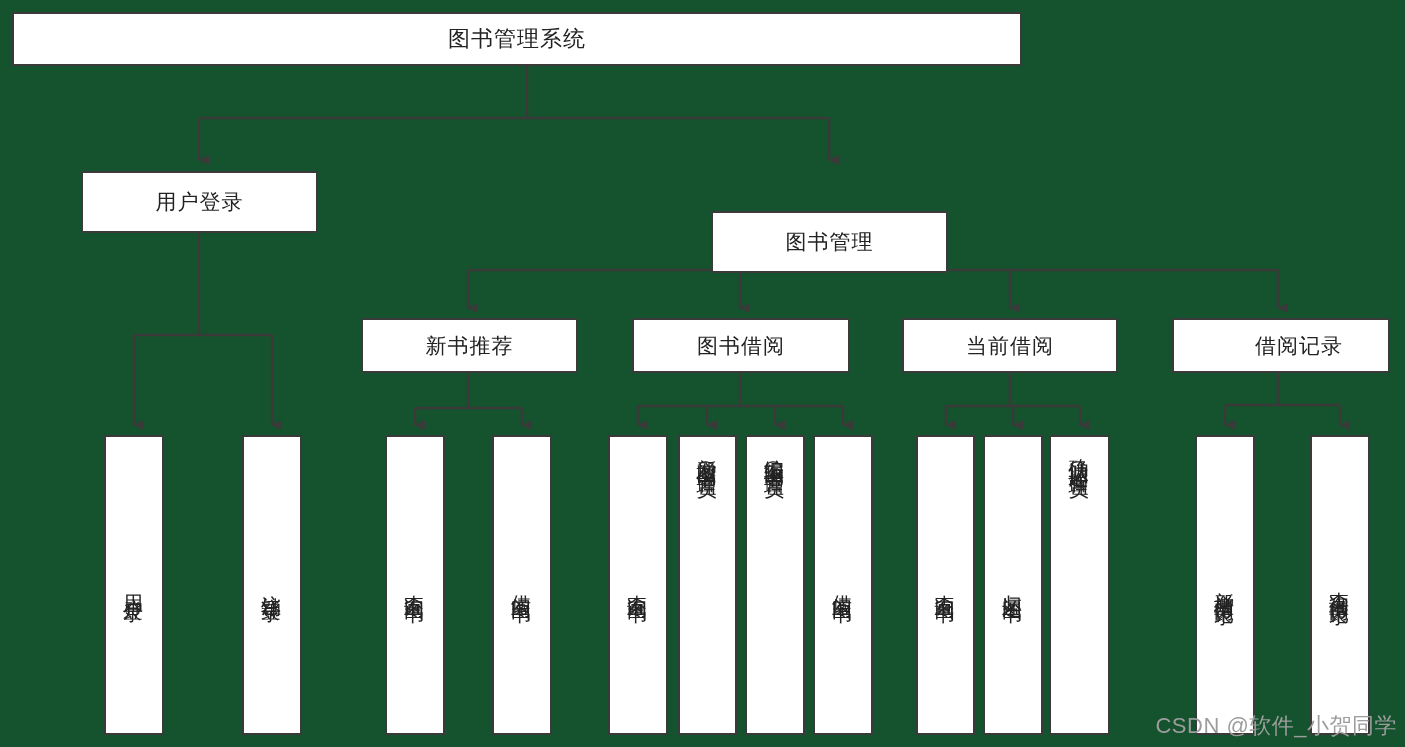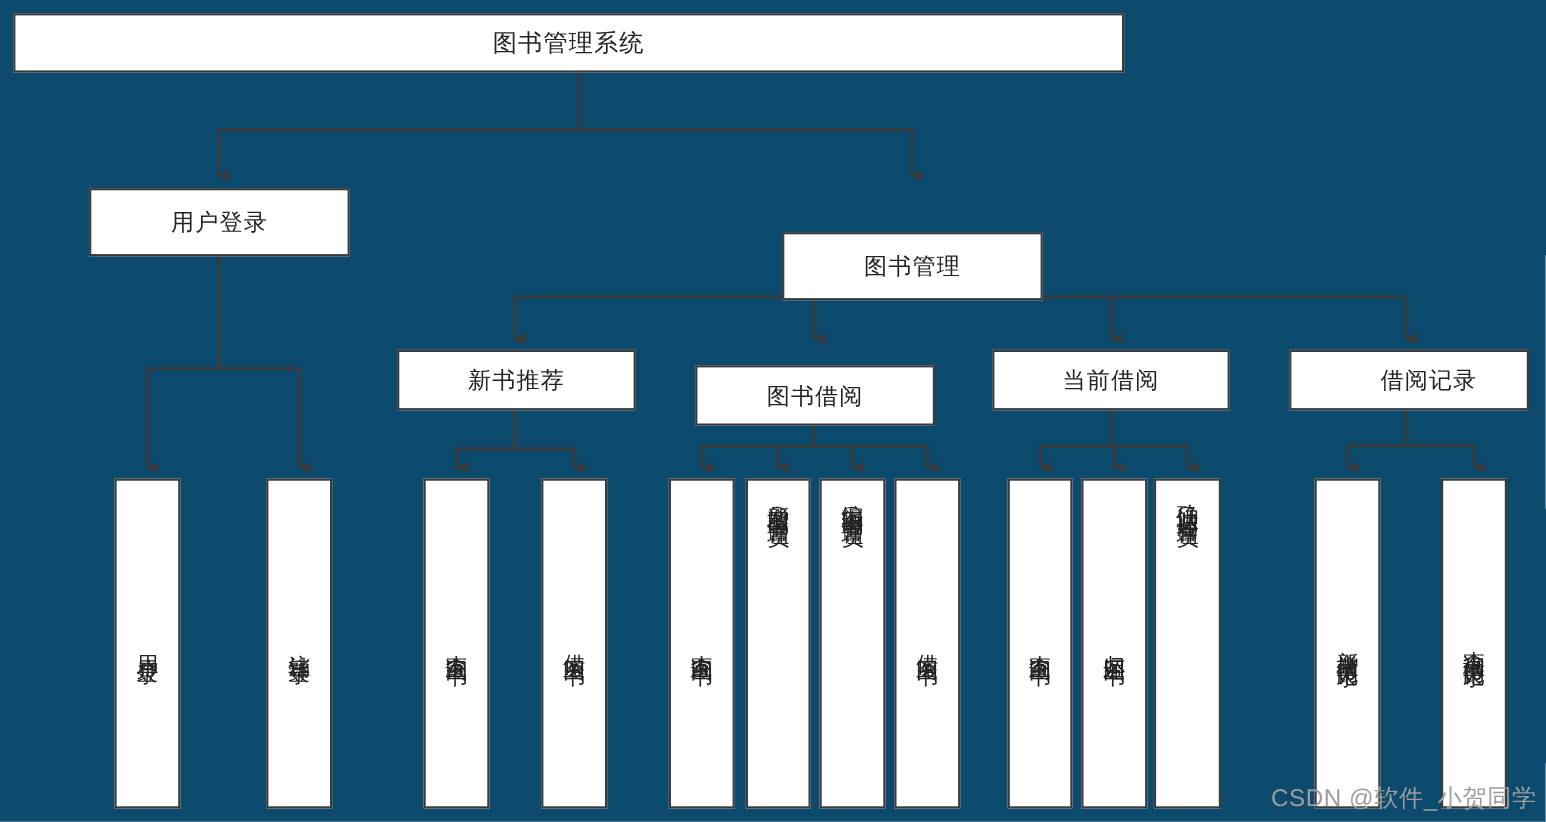--- a/index.html
+++ b/index.html
@@ -1,18 +1,18 @@
 <!DOCTYPE html>
 <html><head>
 <meta charset="utf-8">
 <style>
   html,body{margin:0;padding:0;background:#ffffff;}
   body{width:1405px;height:747px;overflow:hidden;
        font-family:"Liberation Sans","DejaVu Sans",sans-serif;}
-  #stage{position:relative;width:1405px;height:747px;background:#0c4a6e;}
+  #stage{position:relative;width:1405px;height:747px;background:#14532d;}
   svg#wires{position:absolute;left:0;top:0;width:1405px;height:747px;}
   .node{position:absolute;box-sizing:border-box;background:#ffffff;
         border:2.4px solid #3a3a3a;display:flex;align-items:center;
         justify-content:center;color:#222;}
   .node.horiz{font-size:21px;letter-spacing:1px;}
   .node.vert{writing-mode:vertical-rl;text-orientation:upright;
              font-size:20px;letter-spacing:3px;padding-top:6px;
              padding-bottom:6px;align-items:center;justify-content:center;}
   .node.vert.toptext{justify-content:flex-start;}
   #root.node{font-size:22px;}
@@ -74,21 +74,21 @@
       <path d="M1340,405 L1340,425" marker-end="url(#ah)"></path>
     </g>
   </svg>
 
   <div class="node horiz" id="root" style="left:12px;top:12px;width:1010px;height:54px;">图书管理系统</div>
 
   <div class="node horiz" style="left:81px;top:171px;width:237px;height:62px;">用户登录</div>
   <div class="node horiz" style="left:711px;top:171px;width:237px;height:62px;margin-top:40px;">图书管理</div>
 
   <div class="node horiz" style="left:361px;top:318px;width:217px;height:55px;">新书推荐</div>
-  <div class="node horiz" style="left:632px;top:332px;width:218px;height:55px;">图书借阅</div>
+  <div class="node horiz" style="left:632px;top:318px;width:218px;height:55px;">图书借阅</div>
   <div class="node horiz" style="left:902px;top:318px;width:216px;height:55px;text-align:center;">当前借阅</div>
   <div class="node horiz" style="left:1172px;top:318px;width:218px;height:55px;padding-left:36px;">借阅记录</div>
 
   <div class="node vert" style="left:104px;top:435px;width:60px;height:300px;">用户登录</div>
   <div class="node vert" style="left:242px;top:435px;width:60px;height:300px;">注销登录</div>
 
   <div class="node vert" style="left:385px;top:435px;width:60px;height:300px;">查询图书</div>
   <div class="node vert" style="left:492px;top:435px;width:60px;height:300px;">借阅图书</div>
 
   <div class="node vert" style="left:608px;top:435px;width:60px;height:300px;">查询图书</div>

